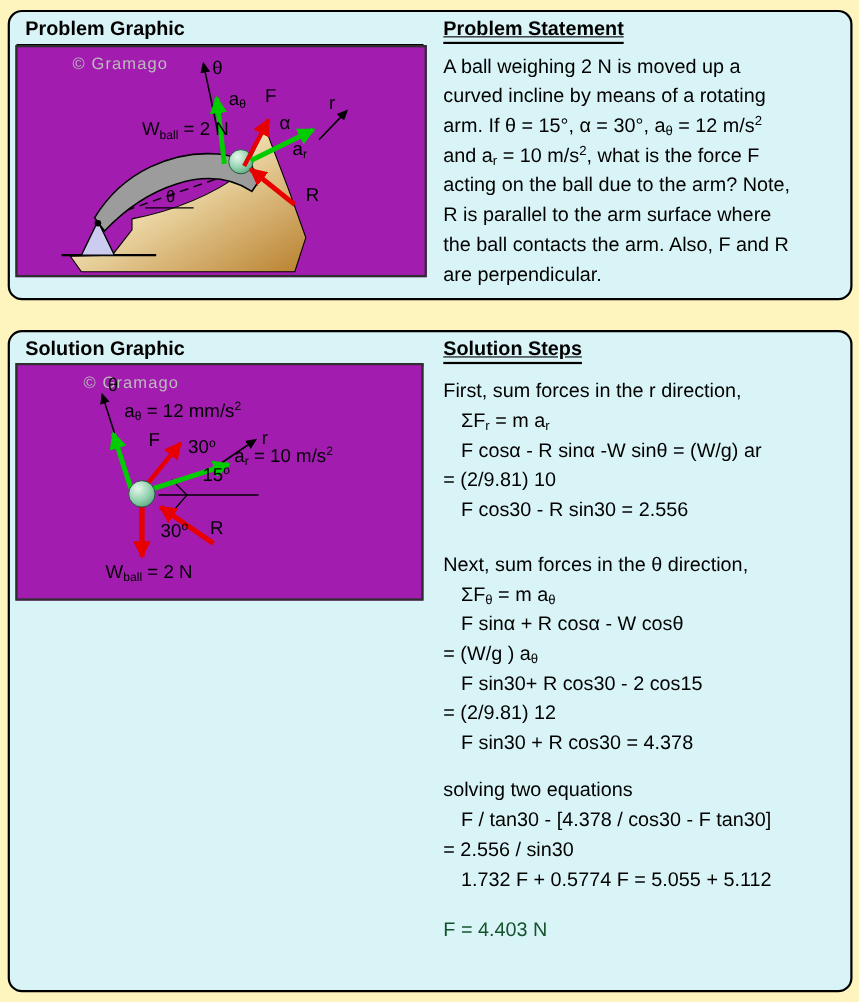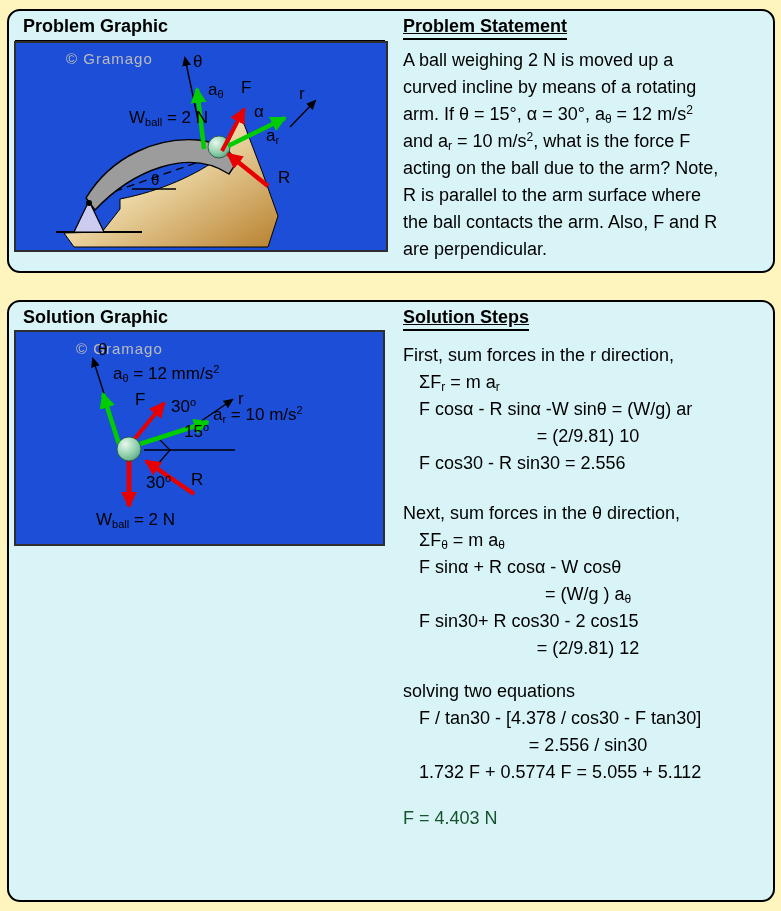--- a/index.html
+++ b/index.html
@@ -16,21 +16,21 @@
   }
   #panel-problem{top:9px;height:264px;}
   #panel-solution{top:300px;height:602px;}
   .graphic-title{
     position:absolute;left:6px;top:3px;width:370px;
     font-size:18px;font-weight:bold;
     padding:2px 0 3px 8px;border-bottom:2px solid #000;
     box-sizing:border-box;
   }
   .gbox{
-    position:absolute;background:#1d4ed8;border:2px solid #2e2e2e;
+    position:absolute;background:#a21caf;border:2px solid #2e2e2e;
     box-sizing:content-box;
   }
   #problem-gbox{left:5px;top:30px;width:370px;height:207px;}
   #solution-gbox{left:5px;top:28px;width:367px;height:212px;}
   .gbox svg{position:absolute;left:0;top:0;}
   .right-heading{
     position:absolute;left:394px;top:5px;
     font-size:18px;font-weight:bold;
     border-bottom:2px solid #000;padding-bottom:1px;
     display:inline-block;
@@ -42,21 +42,21 @@
   }
   .steps{
     position:absolute;left:394px;top:40px;width:372px;
     font-size:18px;line-height:27px;
   }
   .steps-group{margin:0;}
   .steps .steps-group:nth-of-type(2){margin-top:23px;}
   .steps .steps-group:nth-of-type(3){margin-top:16px;}
   .ln{white-space:nowrap;}
   .ln.ind{padding-left:16px;}
-  .ln.right{text-align:center;padding-right:2px;}
+  .ln.right{text-align:left;padding-right:2px;}
   .result-line{margin-top:19px;color:#14532d;white-space:nowrap;}
   sub{font-size:12px;vertical-align:-3px;line-height:0;}
   sup{font-size:12px;vertical-align:6px;line-height:0;}
   .dlabel{
     position:absolute;font-size:17px;white-space:nowrap;line-height:1.1;
   }
   .dlabel sub{font-size:11px;}
   .dlabel sup{font-size:11px;}
   .watermark{
     position:absolute;font-size:15px;color:#BCBCBC;letter-spacing:1px;
@@ -200,20 +200,21 @@
         <div class="ln right">= (2/9.81) 10</div>
         <div class="ln ind">F cos30 - R sin30 = 2.556</div>
       </div>
       <div class="steps-group">
         <div class="ln">Next, sum forces in the θ direction,</div>
         <div class="ln ind">ΣF<sub>θ</sub> = m a<sub>θ</sub></div>
         <div class="ln ind">F sinα + R cosα - W cosθ</div>
         <div class="ln right">= (W/g ) a<sub>θ</sub></div>
         <div class="ln ind">F sin30+ R cos30 - 2 cos15</div>
         <div class="ln right">= (2/9.81) 12</div>
+        <div class="ln ind">F sin30 + R cos30 = 4.378</div>
       </div>
       <div class="steps-group">
         <div class="ln">solving two equations</div>
         <div class="ln ind">F / tan30 - [4.378 / cos30 - F tan30]</div>
         <div class="ln right">= 2.556 / sin30</div>
         <div class="ln ind">1.732 F + 0.5774 F = 5.055 + 5.112</div>
       </div>
       <div class="ln result-line">F = 4.403 N</div>
     </div>
 </div>

